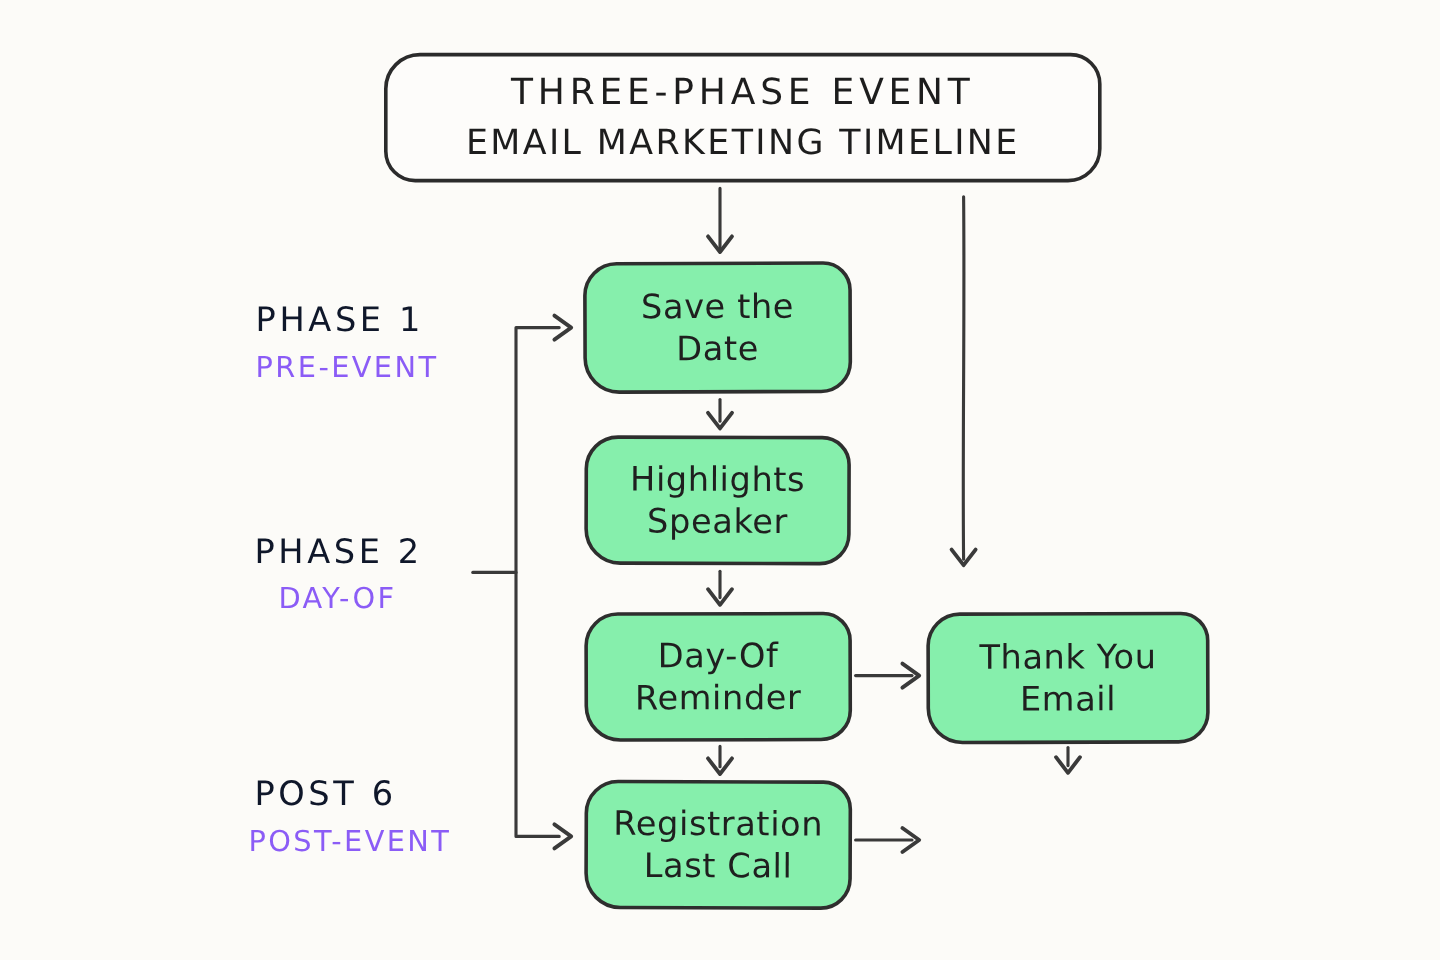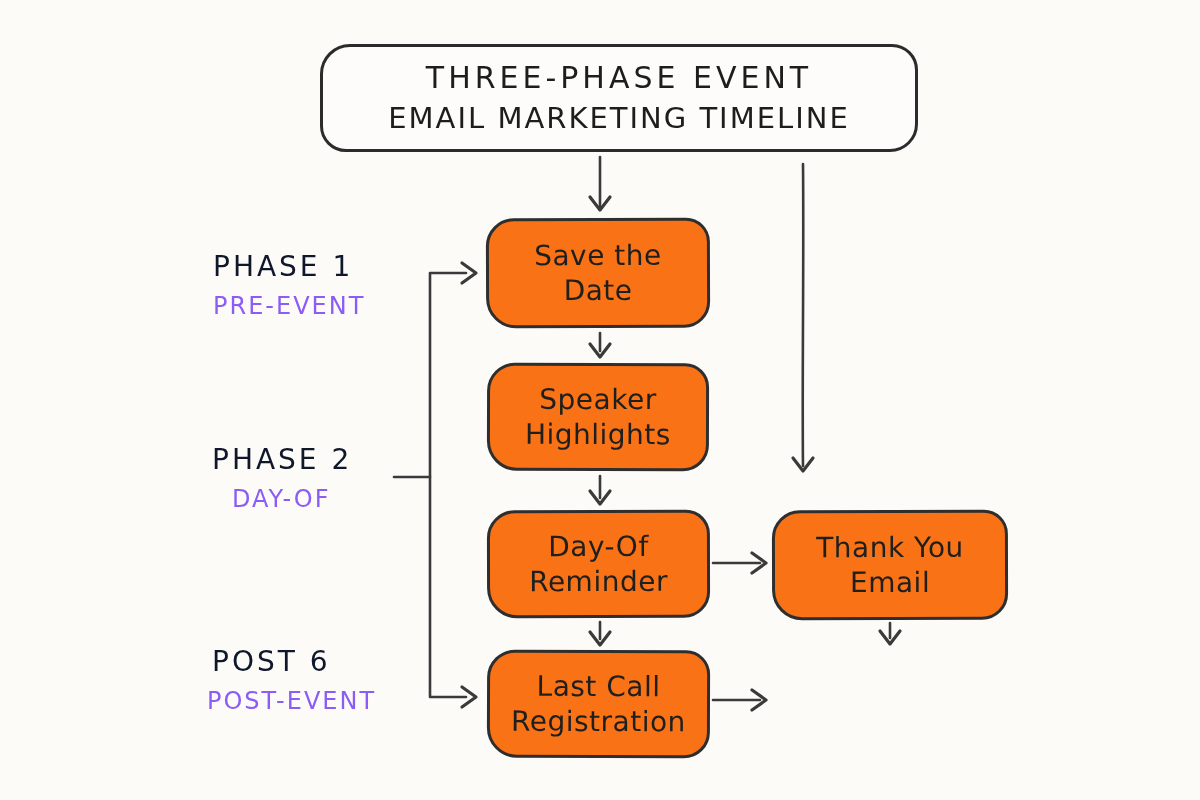--- a/index.html
+++ b/index.html
@@ -21,21 +21,21 @@
     stroke-linecap: round;
     stroke-linejoin: round;
   }
   svg.connectors polyline.head { stroke-width: 3.2; }
 
   
   .node {
     position: absolute;
     border: 3px solid #2e2e2e;
     border-radius: 28px 24px 26px 30px;
-    background: #f97316;
+    background: #86efac;
     display: flex;
     flex-direction: column;
     align-items: center;
     justify-content: center;
     text-align: center;
     line-height: 1.25;
   }
   .node .t { font-size: 28px; letter-spacing: 0.5px; color: #1f1f1f; }
 
   .title-box {
@@ -127,32 +127,32 @@
     <div class="p-name">POST 6</div>
     <div class="p-sub">POST-EVENT</div>
   </div>
 
   <div class="node" id="node-save">
     <div class="t">Save the</div>
     <div class="t">Date</div>
   </div>
 
   <div class="node" id="node-speaker">
+    <div class="t">Highlights</div>
     <div class="t">Speaker</div>
-    <div class="t">Highlights</div>
   </div>
 
   <div class="node" id="node-dayof">
     <div class="t">Day-Of</div>
     <div class="t">Reminder</div>
   </div>
 
   <div class="node" id="node-lastcall">
+    <div class="t">Registration</div>
     <div class="t">Last Call</div>
-    <div class="t">Registration</div>
   </div>
 
   <div class="node" id="node-thankyou">
     <div class="t">Thank You</div>
     <div class="t">Email</div>
   </div>
 
 
 </div>
 

